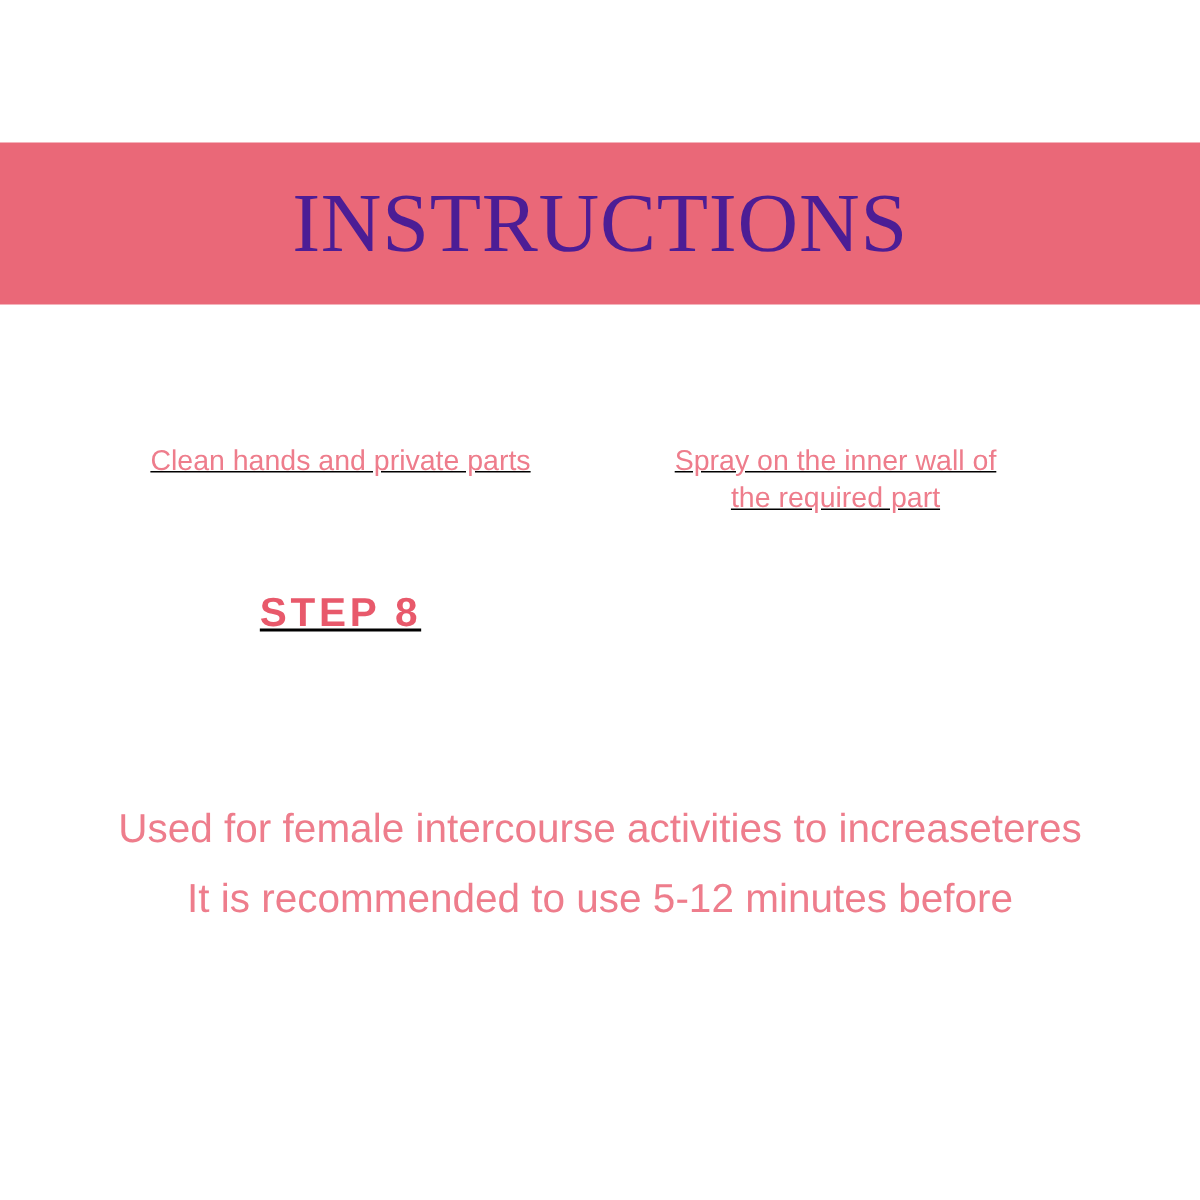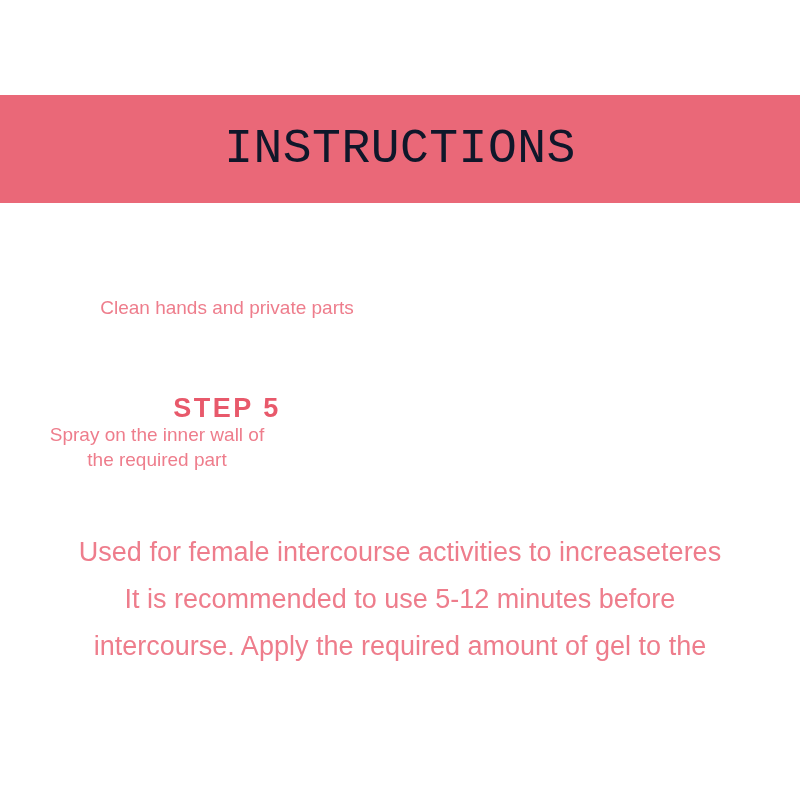--- a/index.html
+++ b/index.html
@@ -27,38 +27,38 @@
     left: 0;
     top: 95px;
     width: 800px;
     height: 108px;
     background: #ea6878;
     display: flex;
     align-items: center;
     justify-content: center;
   }
   .title-banner-text {
-    color: #0f172a;
-    font-family: Liberation Mono, monospace;
-    font-size: 48px;
+    color: #4c1d95;
+    font-family: Liberation Serif, serif;
+    font-size: 56px;
     font-weight: 400;
     letter-spacing: 0.5px;
     line-height: 1;
     white-space: nowrap;
     -webkit-font-smoothing: antialiased;
   }
 
   
   .steps-row {
     position: absolute;
     left: 0;
     top: 295px;
     width: 800px;
     display: flex;
-    flex-direction: column;
+    text-decoration: underline;
   }
   .step-col {
     width: 400px;
     display: flex;
     flex-direction: column;
     align-items: center;
   }
   .step-col-1 { padding-left: 54px; box-sizing: border-box; }
   .step-col-2 { padding-right: 86px; box-sizing: border-box; }
 
@@ -109,28 +109,27 @@
 <div class="page">
 
   <div class="title-banner">
     <div class="title-banner-text">INSTRUCTIONS</div>
   </div>
 
   <div class="steps-row">
 
     <div class="step-col step-col-1">
       <p class="step-caption">Clean hands and private parts</p>
-      <p class="step-label">STEP 5</p>
+      <p class="step-label">STEP 8</p>
     </div>
 
     <div class="step-col step-col-2">
       <p class="step-caption"><span>Spray on the inner wall of</span><br><span>the required part</span></p>
     </div>
 
   </div>
 
   <div class="body-block">
     <p class="body-line">Used for female intercourse activities to increaseteres</p>
     <p class="body-line">It is recommended to use 5-12 minutes before</p>
-    <p class="body-line">intercourse. Apply the required amount of gel to the</p>
   </div>
 
 </div>
 
 </body></html>

